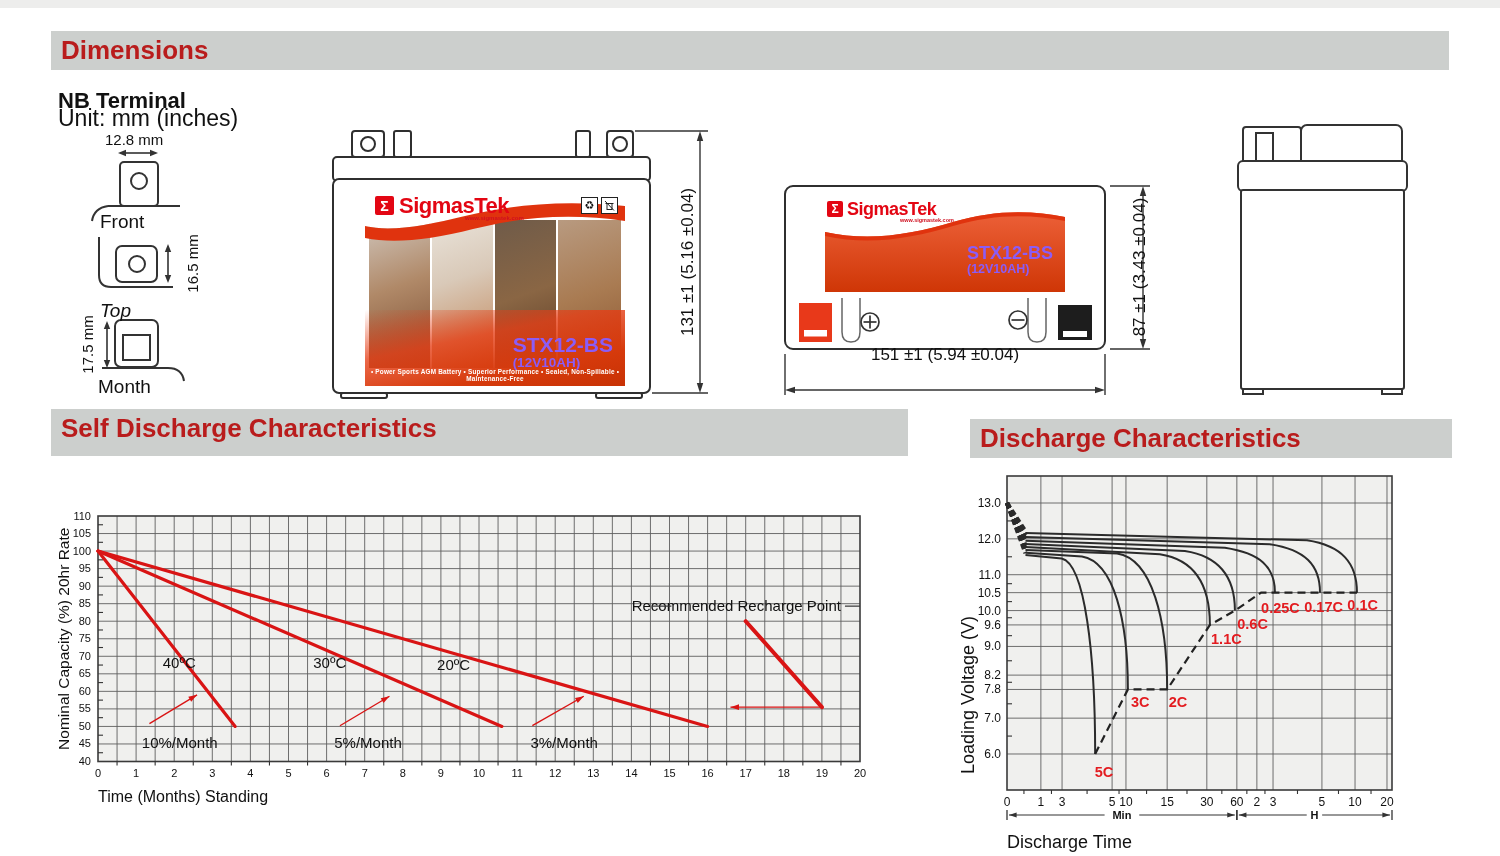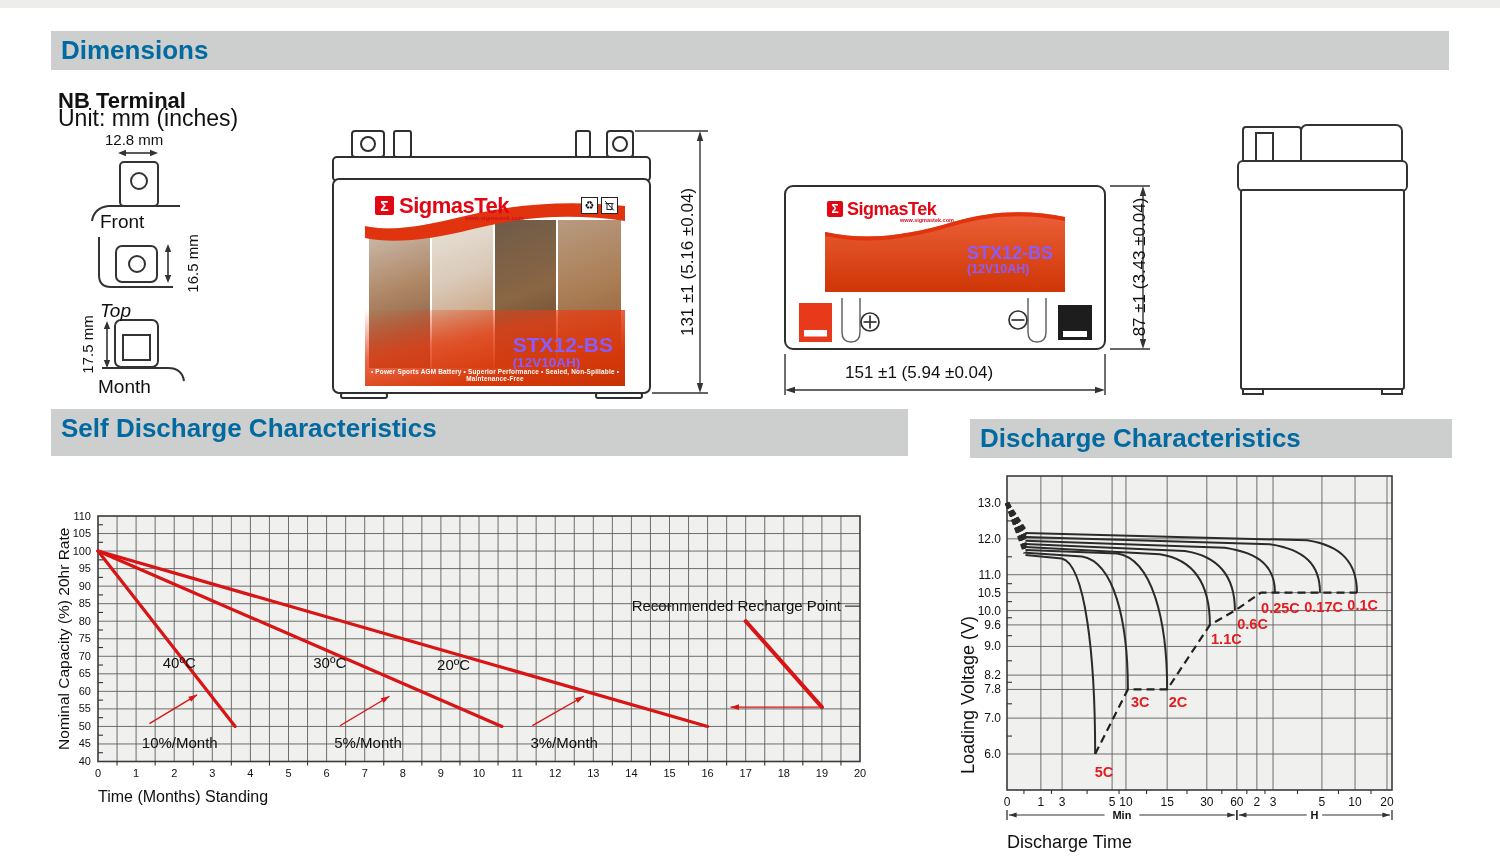--- a/index.html
+++ b/index.html
@@ -1,19 +1,19 @@
 <!DOCTYPE html>
 <html><head>
 <meta charset="utf-8">
 <style>
   html,body{margin:0;padding:0;background:#fff;}
   body{width:1500px;height:856px;position:relative;overflow:hidden;
        font-family:"Liberation Sans",sans-serif;color:#111;}
   .abs{position:absolute;}
-  .bar{background:#cccfcd;color:#0369a1;font-weight:bold;font-size:26px;
+  .bar{background:#cccfcd;color:#b91c1c;font-weight:bold;font-size:26px;
        line-height:39px;padding-left:10px;box-sizing:border-box;}
   .topstrip{left:0;top:0;width:1500px;height:8px;background:#ededec;}
   .rot{transform:rotate(-90deg);transform-origin:center center;text-align:center;}
   .dimtxt{font-size:17px;color:#111;white-space:nowrap;}
   .small-label{font-size:19px;color:#111;}
   svg{display:block;}
   
   .blabel{background:#fff;overflow:hidden;}
   .sigma-box{position:absolute;background:#e30613;color:#fff;font-weight:bold;
              display:flex;align-items:center;justify-content:center;border-radius:2px;}
@@ -165,21 +165,21 @@
     <path d="M0,24 C45,34 88,26 128,14 C168,2 206,2 240,9 L240,13 C206,6 168,6 128,18 C88,30 45,38 0,28 Z" fill="#e0330e"></path>
   </svg>
   <div class="sigma-box" style="left:32px;top:9px;width:16px;height:16px;font-size:12px;">Σ</div>
   <div class="brand" style="left:52px;top:7px;font-size:18px;">SigmasTek</div>
   <div class="website" style="left:105px;top:25px;font-size:5.5px;">www.sigmastek.com</div>
   <div class="model-block" style="right:47px;top:52px;">
     <div class="model" style="font-size:18px;">STX12-BS</div>
     <div class="capacity" style="font-size:12.5px;">(12V10AH)</div>
   </div>
 </div>
-<div class="abs dimtxt" style="left:845px;top:363px;width:200px;text-align:left;">151 ±1 (5.94 ±0.04)</div>
+<div class="abs dimtxt" style="left:845px;top:345px;width:200px;text-align:center;">151 ±1 (5.94 ±0.04)</div>
 <div class="abs dimtxt rot" style="left:1050px;top:257px;width:180px;">87 ±1 (3.43 ±0.04)</div>
 
 <svg class="abs" style="left:1225px;top:115px;" width="195" height="290">
   <g stroke="#333" stroke-width="2" fill="#fff">
     <rect x="18" y="12" width="58" height="48" rx="3"></rect>
     <rect x="76" y="10" width="101" height="50" rx="6"></rect>
     <rect x="31" y="18" width="17" height="28"></rect>
     <rect x="13" y="46" width="169" height="30" rx="5"></rect>
     <rect x="16" y="75" width="163" height="199" rx="2"></rect>
     <rect x="18" y="274" width="20" height="5"></rect>

